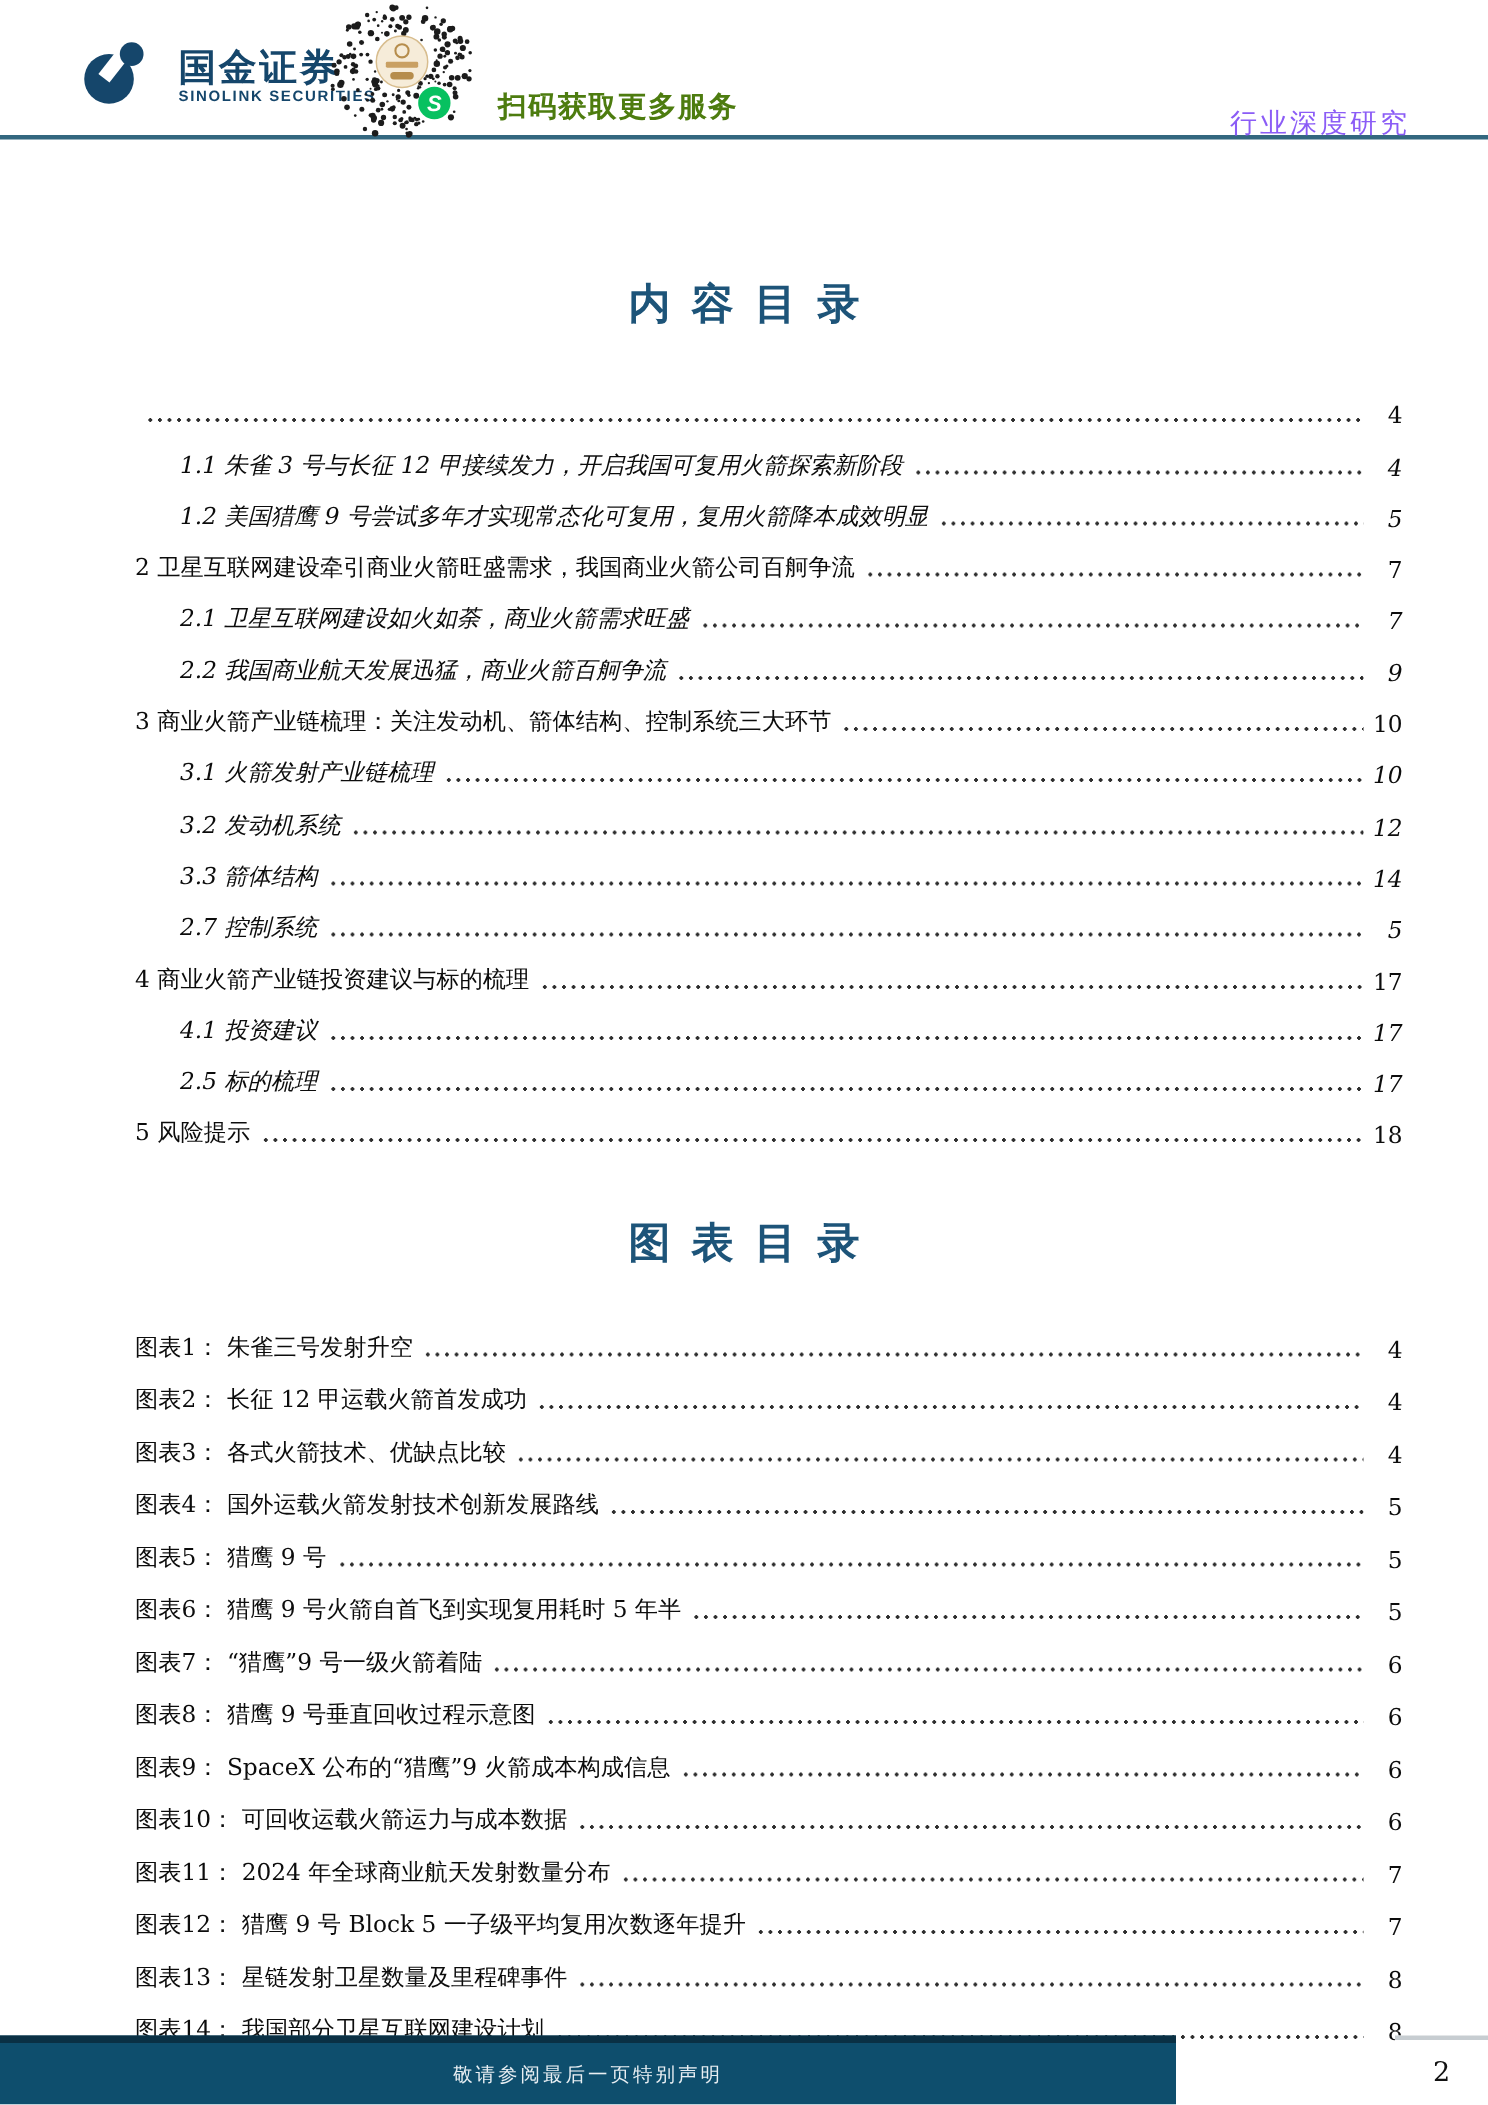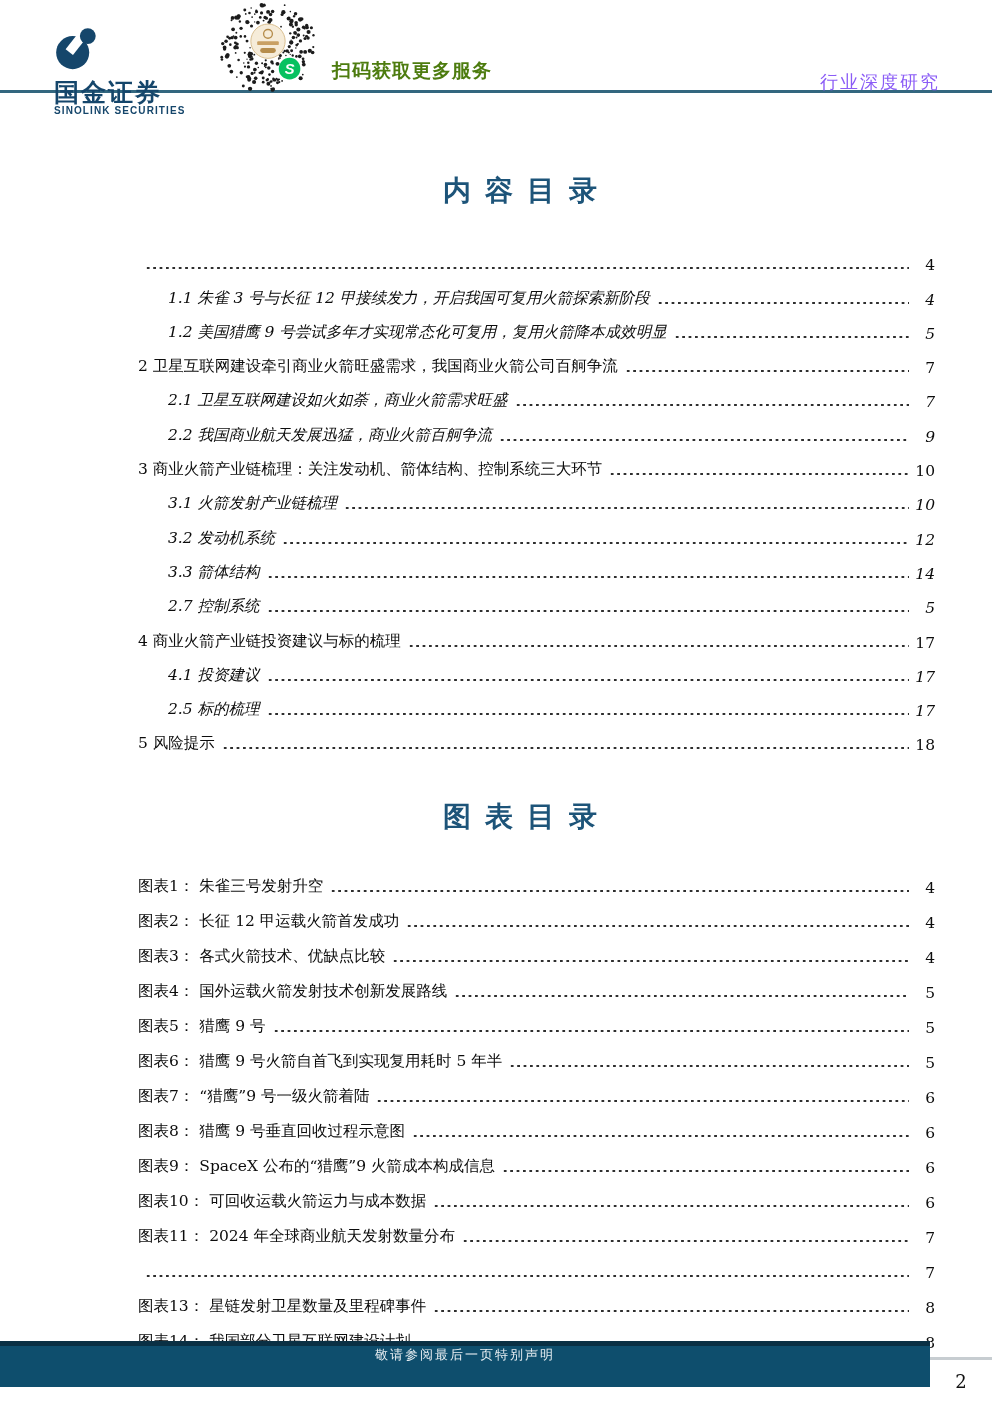--- a/index.html
+++ b/index.html
@@ -6,52 +6,52 @@
   html, body { width:992px; height:1403px; background:#fff; overflow:hidden; position:relative;
     font-family:"DejaVu Serif","Liberation Serif",serif; color:#111; }
   :root {
     --accent:#1d5479; --divider:#33677f; --navy:#15466b;
     --footer_bar:#0e4e6d; --footer_edge:#0a3044; --qr_green:#07c160; --qr_gold:#c9a063;
   }
   .page { position:absolute; inset:0; background:#fff; }
 
   
   .header { position:absolute; top:0; left:0; width:100%; height:93px; border-bottom:3px solid var(--divider); }
-  .logo { position:absolute; left:54px; top:26px; display:flex; align-items:flex-start; gap:3px;flex-direction:column; }
+  .logo { position:absolute; left:54px; top:26px; display:flex; align-items:center; gap:19px; }
   .logo-text .cn { font-size:25px; font-weight:bold; color:var(--navy); letter-spacing:2px;
     font-family:"Liberation Sans",sans-serif; line-height:1.05; }
   .logo-text .en { font-size:10px; font-weight:bold; color:var(--navy); letter-spacing:1.1px;
     font-family:"Liberation Sans",sans-serif; }
   .qr-wrap { position:absolute; left:216px; top:2px; width:104px; height:98px; }
   .qr-caption { position:absolute; left:332px; top:58px; font-size:19px; font-weight:bold;
     color:#4d7c0f; font-family:"Liberation Sans",sans-serif; letter-spacing:1px; }
   .doc-type { position:absolute; right:52px; top:70px; font-size:18px; 
     color:#8b5cf6; letter-spacing:2px; }
 
   
-  .main { position:absolute; top:100px; left:0; width:100%;padding-left:48px; }
+  .main { position:absolute; top:112px; left:0; width:100%; }
   .section-title { text-align:center; font-size:28px; font-weight:bold; color:var(--accent);
     letter-spacing:14px; text-indent:14px; }
   .toc-title { margin-top:72px; }
   .fig-title { margin-top:44px; }
   .toc-list { margin:30px 57px 0 90px; }
   .fig-list { margin:26px 57px 0 90px; }
   .toc-row { display:flex; align-items:flex-end; height:34.3px; font-size:15.5px; color:#0c0c0c; }
   .fig-list .toc-row { height:35px; }
   .toc-row.level-2 { padding-left:30px;font-style:italic; }
   .toc-label { white-space:nowrap; }
   .dots { flex:1; height:4px; margin:0 4px 4px 7px;
     background-image:radial-gradient(circle, #2e2e2e 1.15px, transparent 1.25px);
     background-size:6.4px 4px; background-repeat:repeat-x; background-position:0 50%; }
   .pg { min-width:22px; text-align:right; white-space:nowrap; }
 
   
-  .footer-bar { position:absolute; left:0; bottom:16px; width:930px; height:46px;
+  .footer-bar { position:absolute; left:0; bottom:0; width:784px; height:46px;
     background:var(--footer_bar); border-top:5px solid var(--footer_edge);
-    display:flex; justify-content:center; }
+    display:flex; align-items:center; justify-content:center; }
   .footer-bar .disclaimer { color:#e9eff3; font-size:13px; letter-spacing:2px; }
   .footer-page { position:absolute; right:0; bottom:0; width:62px; height:46px;
     border-top:3px solid #c7cdd1; display:flex; align-items:center; justify-content:center;
     font-size:18px; color:#111; background:#fff; }
 </style>
 </head>
 <body>
 
 <div class="page">
 
@@ -448,20 +448,21 @@
           <span class="pg">6</span>
         </div>
 
         <div class="toc-row">
           <span class="toc-label">图表11： 2024 年全球商业航天发射数量分布</span>
           <span class="dots"></span>
           <span class="pg">7</span>
         </div>
 
         <div class="toc-row">
+          <span class="toc-label">图表12： 猎鹰 9 号 Block 5 一子级平均复用次数逐年提升</span>
           <span class="dots"></span>
           <span class="pg">7</span>
         </div>
 
         <div class="toc-row">
           <span class="toc-label">图表13： 星链发射卫星数量及里程碑事件</span>
           <span class="dots"></span>
           <span class="pg">8</span>
         </div>
 

